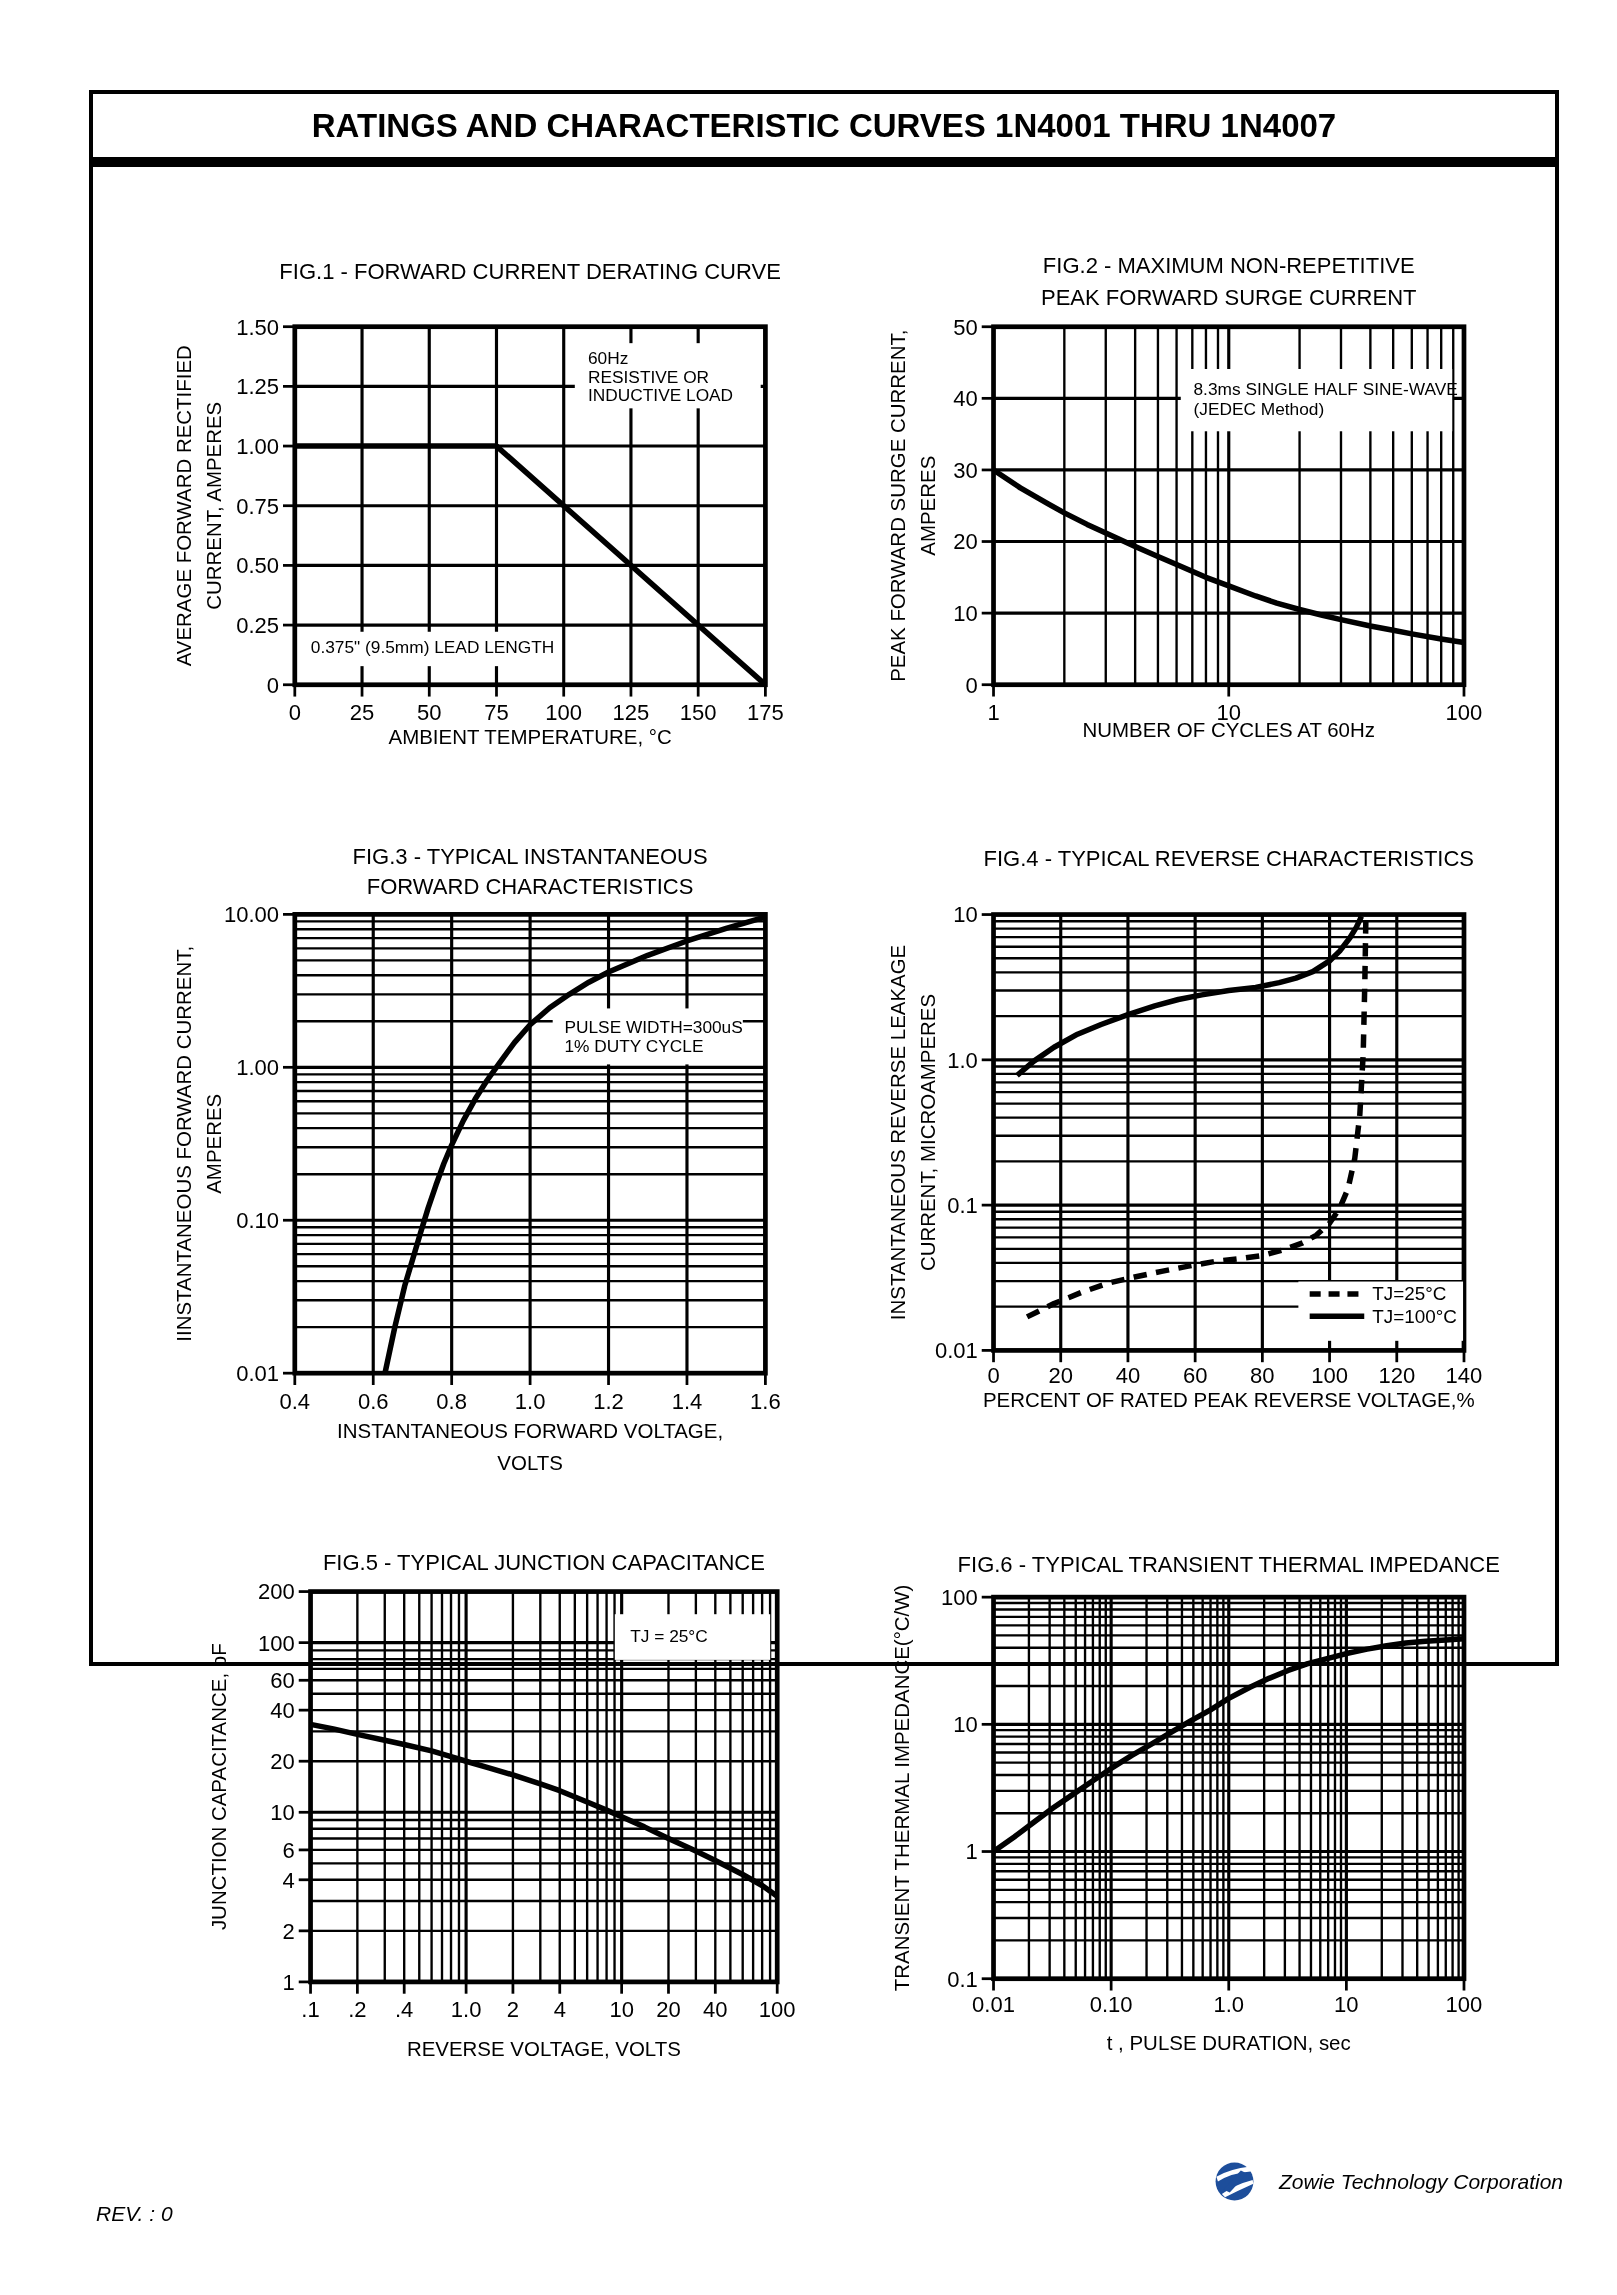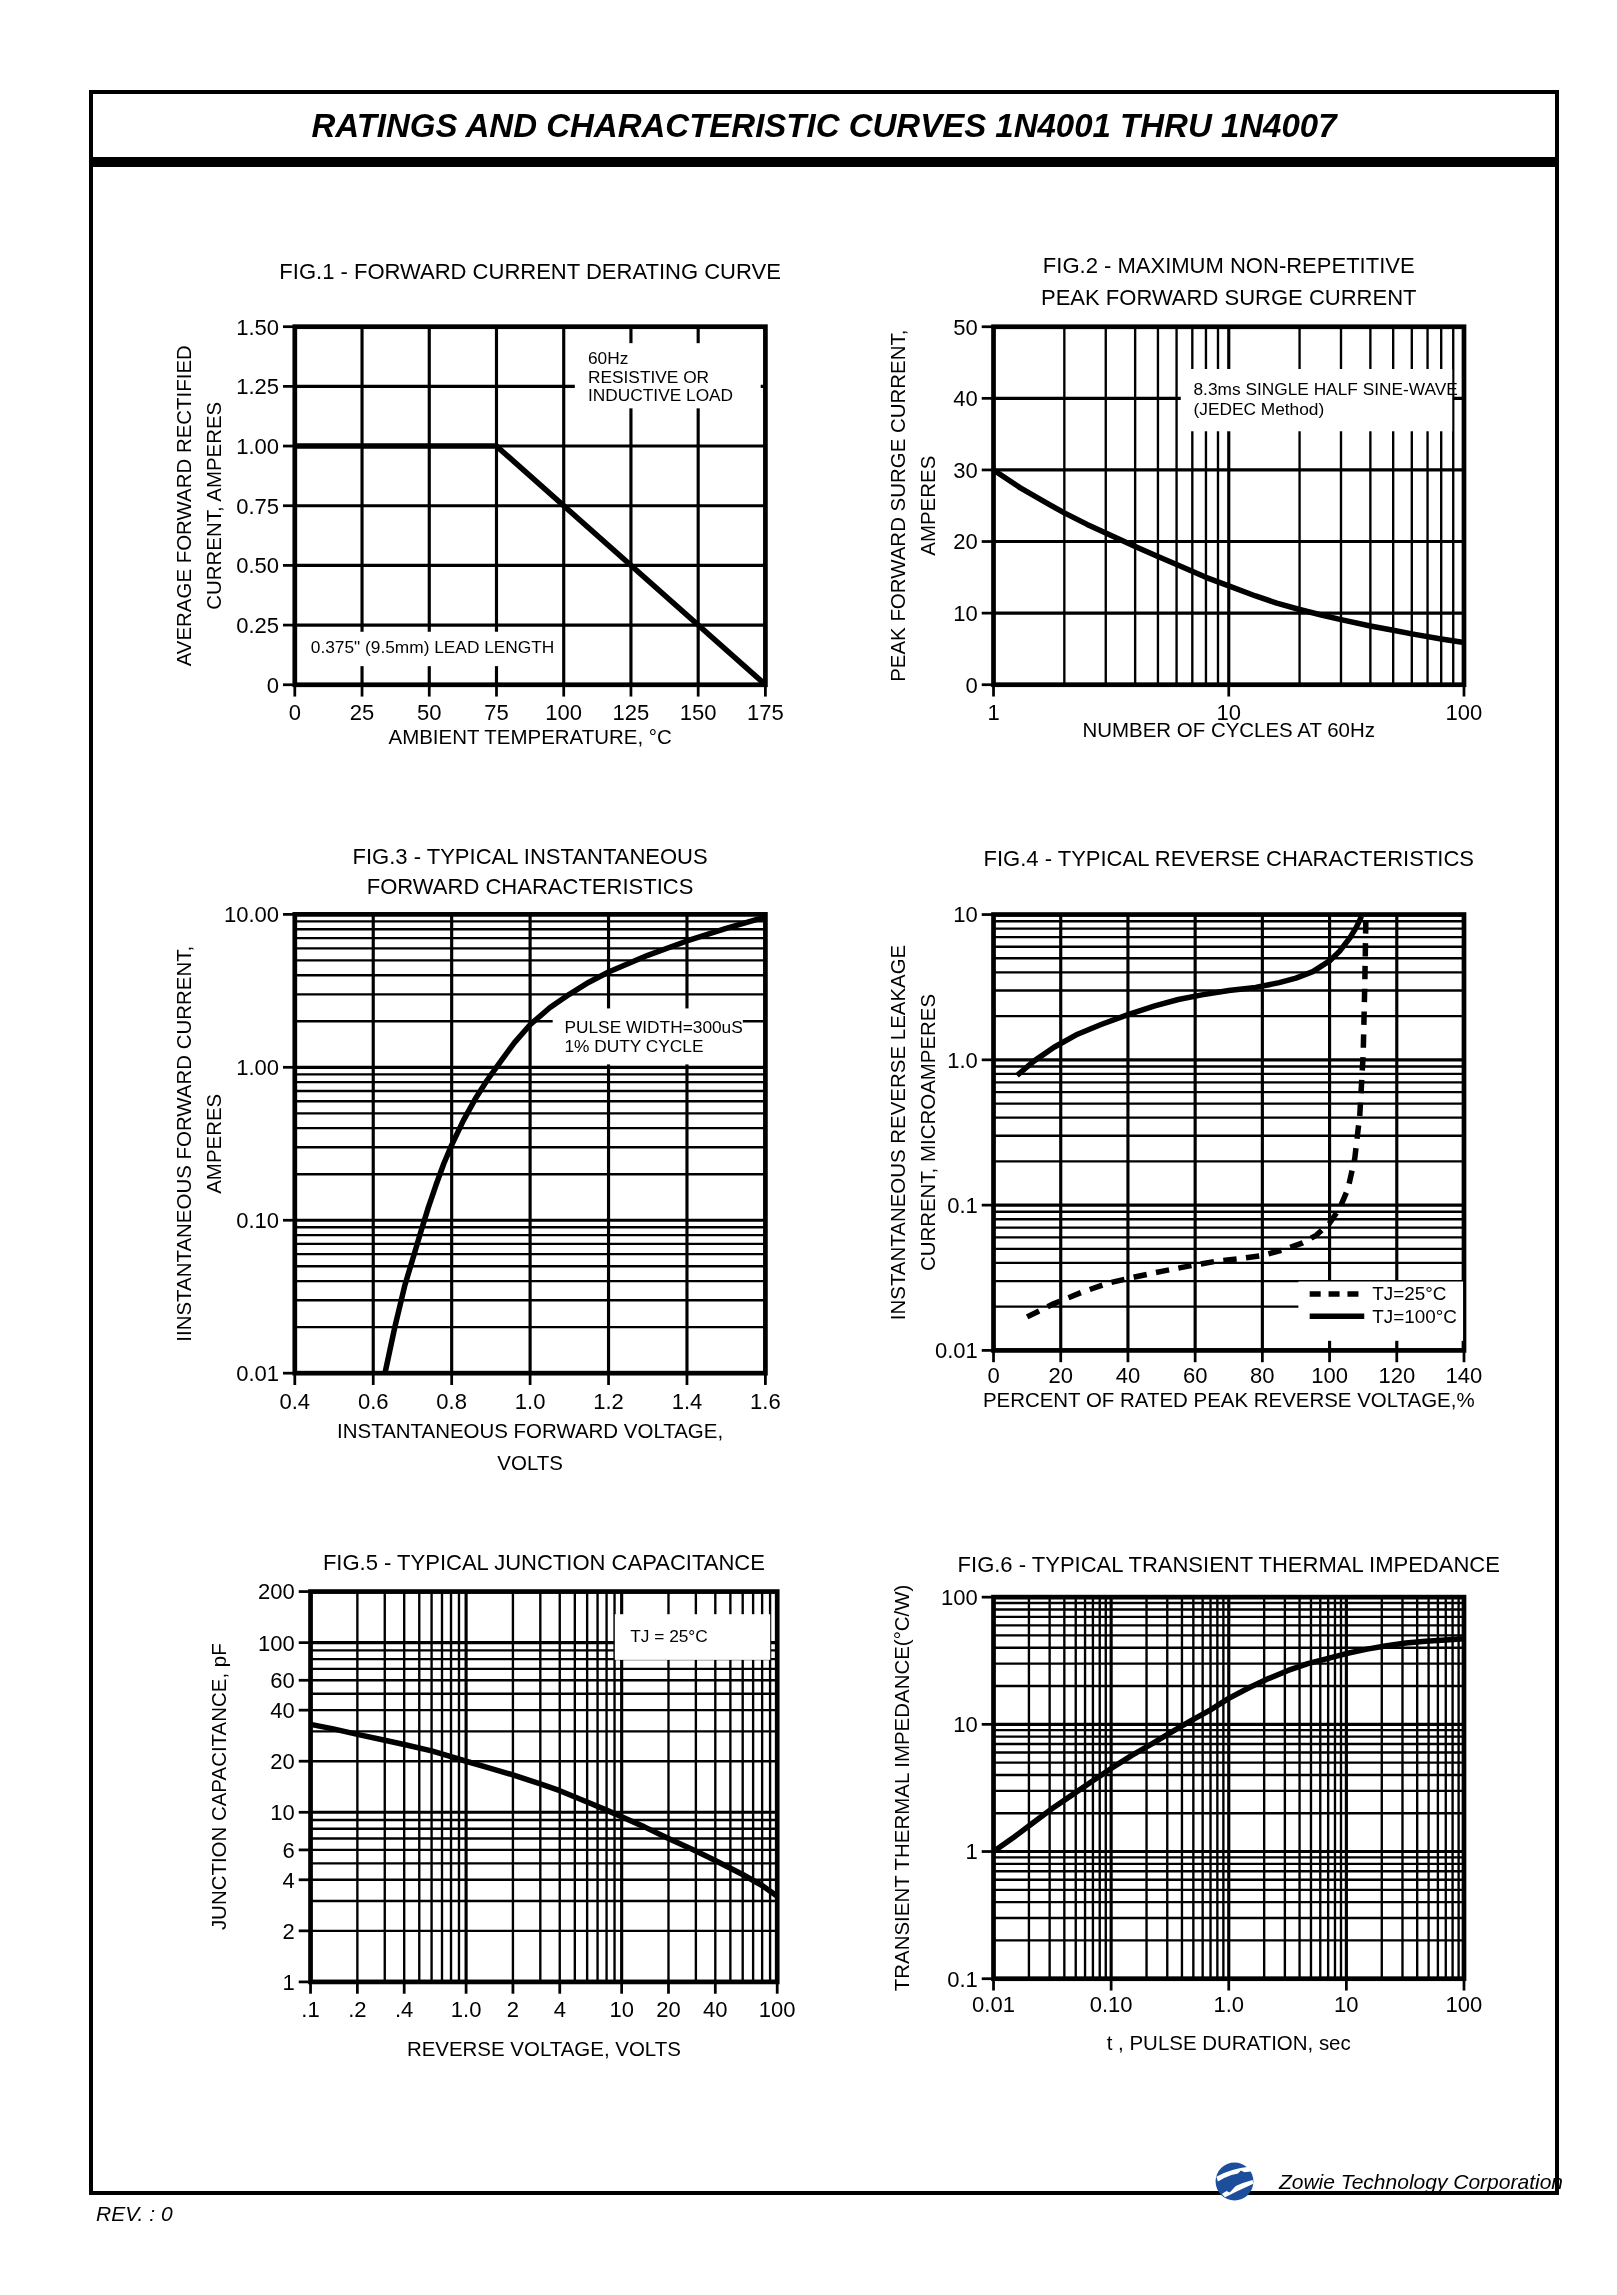--- a/index.html
+++ b/index.html
@@ -1,19 +1,19 @@
 <!DOCTYPE html>
 <html style="font-size:12.6px"><head>
 <meta charset="utf-8">
 <style>
   html,body{margin:0;padding:0;background:#888;}
   .page{position:relative;width:1618px;height:2295px;background:#ffffff;
         font-family:"Liberation Sans","DejaVu Sans",sans-serif;color:#000;overflow:hidden;}
-  .frame{position:absolute;left:89px;top:90px;width:1470px;height:2105px;
-         border:4.7px solid #000;box-sizing:border-box;background:#fff;font-style:italic;}
+  .frame{position:absolute;left:89px;top:90px;width:1470px;height:1576px;
+         border:4.7px solid #000;box-sizing:border-box;background:#fff;}
   .titlebar{height:63px;border-bottom:10.2px solid #000;display:flex;align-items:center;justify-content:center;}
   .titlebar h1{margin:0;font-size:33px;font-weight:bold;letter-spacing:0px;}
   .figure-svg{position:absolute;}
   svg{font-family:"Liberation Sans","DejaVu Sans",sans-serif;}
   svg text{fill:#000;}
   .t-tick{font-size:28px;}
   .t-title{font-size:28px;}
   .t-axis{font-size:26px;}
   .t-ann{font-size:22px;}
   .t-leg{font-size:24px;}

